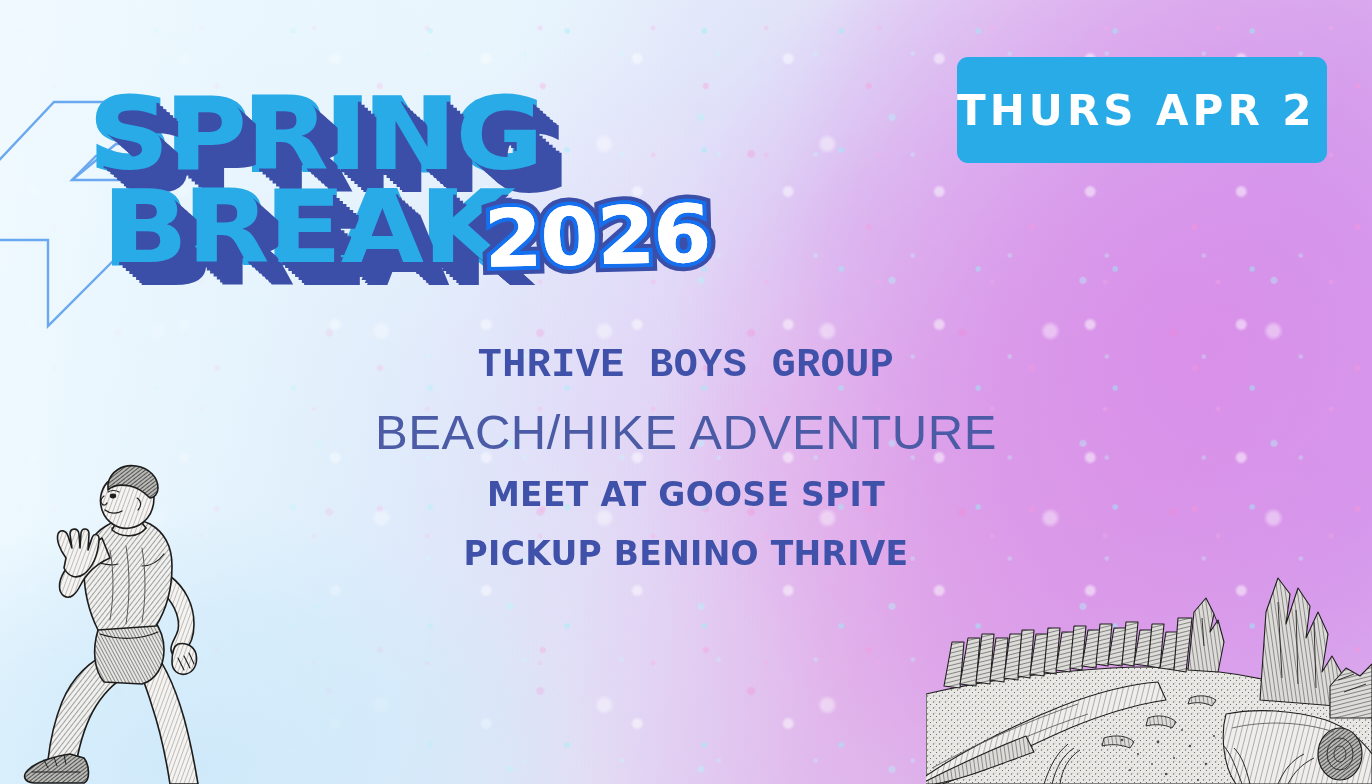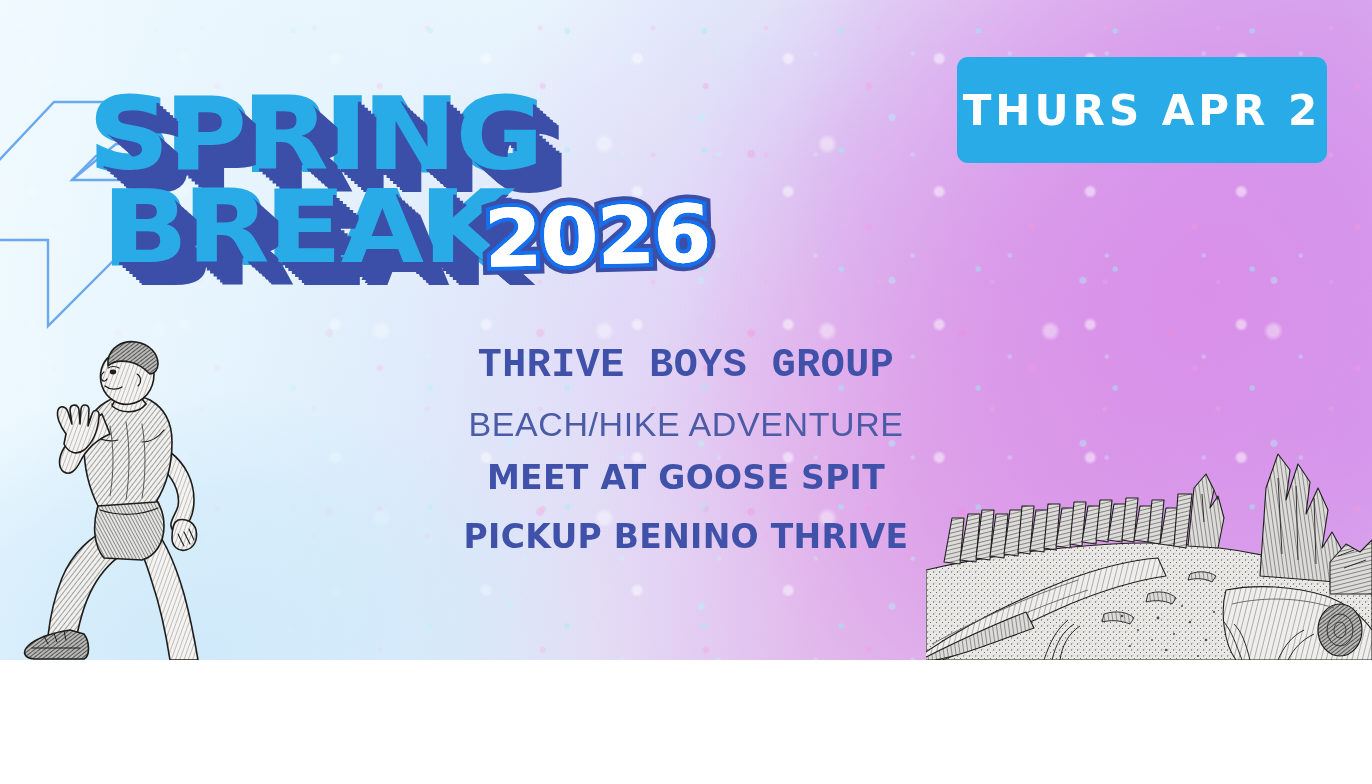--- a/index.html
+++ b/index.html
@@ -6,21 +6,21 @@
   * { margin:0; padding:0; box-sizing:border-box; }
 
   html, body {
     width:1372px; height:784px;
     overflow:hidden;
     font-family:"Liberation Sans", sans-serif;
   }
 
   #flyer {
     position:relative;
-    width:1372px; height:660px;
+    width:1372px; height:784px;
     overflow:hidden;
     background:#eaf4fc;
   }
 
   
   .bg-layer { position:absolute; inset:0; }
 
   .bg-base {
     background:
       linear-gradient(118deg,
@@ -158,21 +158,21 @@
     transform-origin:left center;
     white-space:nowrap;
   }
 
   
   .date-badge {
     position:absolute; left:957px; top:57px;
     width:370px; height:106px;
     background:#29ABE8;
     border-radius:11px;
-    display:flex; align-items:center; justify-content:center;
+    display:flex; align-items:center; justify-content:flex-start;
   }
   .date-badge-label {
     font-family:"DejaVu Sans", sans-serif;
     font-weight:bold;
     font-size:42px;
     color:#ffffff;
     letter-spacing:4px;
     white-space:nowrap;
   }
 
@@ -186,21 +186,21 @@
     font-family:Liberation Mono, monospace;
     font-weight:bold;
     font-size:40px;
     letter-spacing:.5px;
     color:#3F51A8;
     line-height:1.08;
   }
   .info-subtitle {
     font-family:"Liberation Sans", sans-serif;
     font-weight:normal;
-    font-size:34px;
+    font-size:49px;
     letter-spacing:.6px;
     color:#4C5BA6;
     line-height:1.12;
     margin-top:18px;
   }
   .info-time {
     font-family:"DejaVu Sans", sans-serif;
     font-weight:bold;
     font-size:42px;
     letter-spacing:0px;

